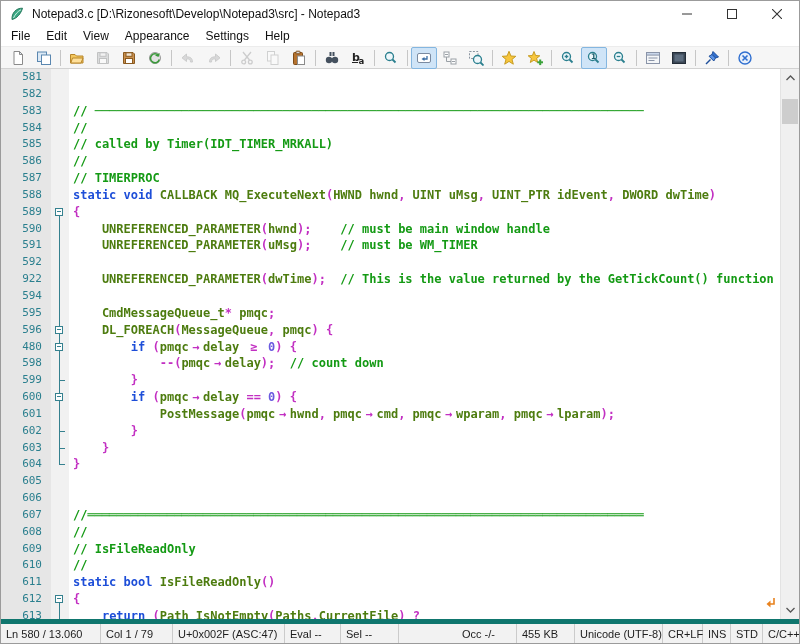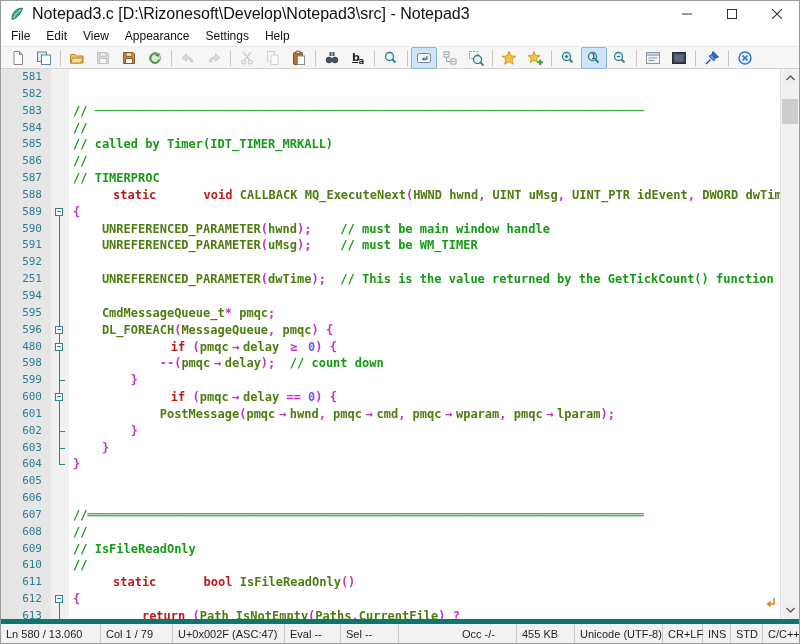--- a/index.html
+++ b/index.html
@@ -2,21 +2,21 @@
 <html><head>
 <meta charset="utf-8">
 <style>
   html,body{margin:0;padding:0;width:800px;height:644px;overflow:hidden;background:#fff;
     font-family:"Liberation Sans",sans-serif;}
   .window{width:800px;height:644px;box-sizing:border-box;border:1px solid #9b9b9b;
     display:flex;flex-direction:column;background:#fff;}
   
   .titlebar{height:26px;flex:0 0 26px;display:flex;align-items:center;background:#ffffff;}
   .app-icon{width:16px;height:16px;margin-left:8px;}
-  .title-text{font-size:16px;color:#111;margin-left:7px;white-space:nowrap;}
+  .title-text{font-size:12px;color:#111;margin-left:7px;white-space:nowrap;}
   .win-controls{margin-left:auto;display:flex;height:100%;}
   .wbtn{width:45px;height:100%;display:flex;align-items:center;justify-content:center;color:#333;}
   
   .menubar{height:19px;flex:0 0 19px;display:flex;align-items:center;background:#fff;font-size:12px;padding-left:2px;}
   .mitem{padding:0 8px;line-height:19px;color:#111;}
   
   .toolbar{height:23px;flex:0 0 23px;background:#f6f6f6;border-top:1px solid #ececec;
     border-bottom:1px solid #d2d2d2;display:flex;align-items:center;padding-left:4px;box-sizing:border-box;}
   .tbtn{width:24px;height:20px;display:flex;align-items:center;justify-content:center;
     border:1px solid transparent;border-radius:2px;flex:0 0 auto;}
@@ -32,21 +32,21 @@
   .ln{flex:0 0 50px;background:#e6e6e6;color:#2a7f8e;font-weight:400;font-size:11px;
     text-align:right;padding-right:9px;box-sizing:border-box;line-height:16.85px;}
   .fold{flex:0 0 18px;background:#f1f1f1;position:relative;}
   .fv{position:absolute;left:8px;width:1px;background:#35818f;}
   .fh{position:absolute;left:9px;top:8px;height:1px;width:5px;background:#35818f;}
   .fbox{position:absolute;left:4px;top:4px;width:8px;height:8px;border:1px solid #35818f;
     background:#fdfdfd;box-sizing:border-box;}
   .fbox::after{content:"";position:absolute;left:1px;right:1px;top:2px;height:1px;background:#35818f;}
   .codeline{margin:0;padding:0 0 0 4px;white-space:pre;line-height:16.85px;color:#000;}
   .tok-c{color:#149a14;}
-  .tok-k{color:#b91c1c;margin-left:40px;}
+  .tok-k{color:#1d4ed8;}
   .tok-o{color:#c22fc2;}
   .tok-n{color:#6a5ae0;}
   .tok-d{color:#4d7c0f;}
   .tok-o2{color:#c22fc2;display:inline-block;width:2ch;text-align:center;}
   
   .vscroll{position:absolute;top:0;right:0;bottom:0;width:18px;background:#f0f0f0;border-left:1px solid #e3e3e3;}
   .sarrow{position:absolute;left:0;width:100%;height:16px;display:flex;align-items:center;justify-content:center;color:#5a5a5a;}
   .sarrow.up{top:1px;}
   .sarrow.down{bottom:1px;}
   .sthumb{position:absolute;left:1px;right:1px;top:30px;height:25px;background:#cdcdcd;}
@@ -403,21 +403,21 @@
           </div>
           <pre class="codeline"><span class="tok-d">    UNREFERENCED_PARAMETER</span><span class="tok-o">(</span><span class="tok-d">uMsg</span><span class="tok-o">);</span><span class="tok-d">    </span><span class="tok-c">// must be WM_TIMER</span></pre>
         </div>
         <div class="row">
           <div class="ln">592</div>
           <div class="fold">
             <div class="fv" style="top: 0px; bottom: 0px;"></div>
           </div>
         </div>
         <div class="row">
-          <div class="ln">251</div>
+          <div class="ln">922</div>
           <div class="fold">
             <div class="fv" style="top: 0px; bottom: 0px;"></div>
           </div>
           <pre class="codeline"><span class="tok-d">    UNREFERENCED_PARAMETER</span><span class="tok-o">(</span><span class="tok-d">dwTime</span><span class="tok-o">);</span><span class="tok-d">  </span><span class="tok-c">// This is the value returned by the GetTickCount() function</span></pre>
         </div>
         <div class="row">
           <div class="ln">594</div>
           <div class="fold">
             <div class="fv" style="top: 0px; bottom: 0px;"></div>
           </div>

